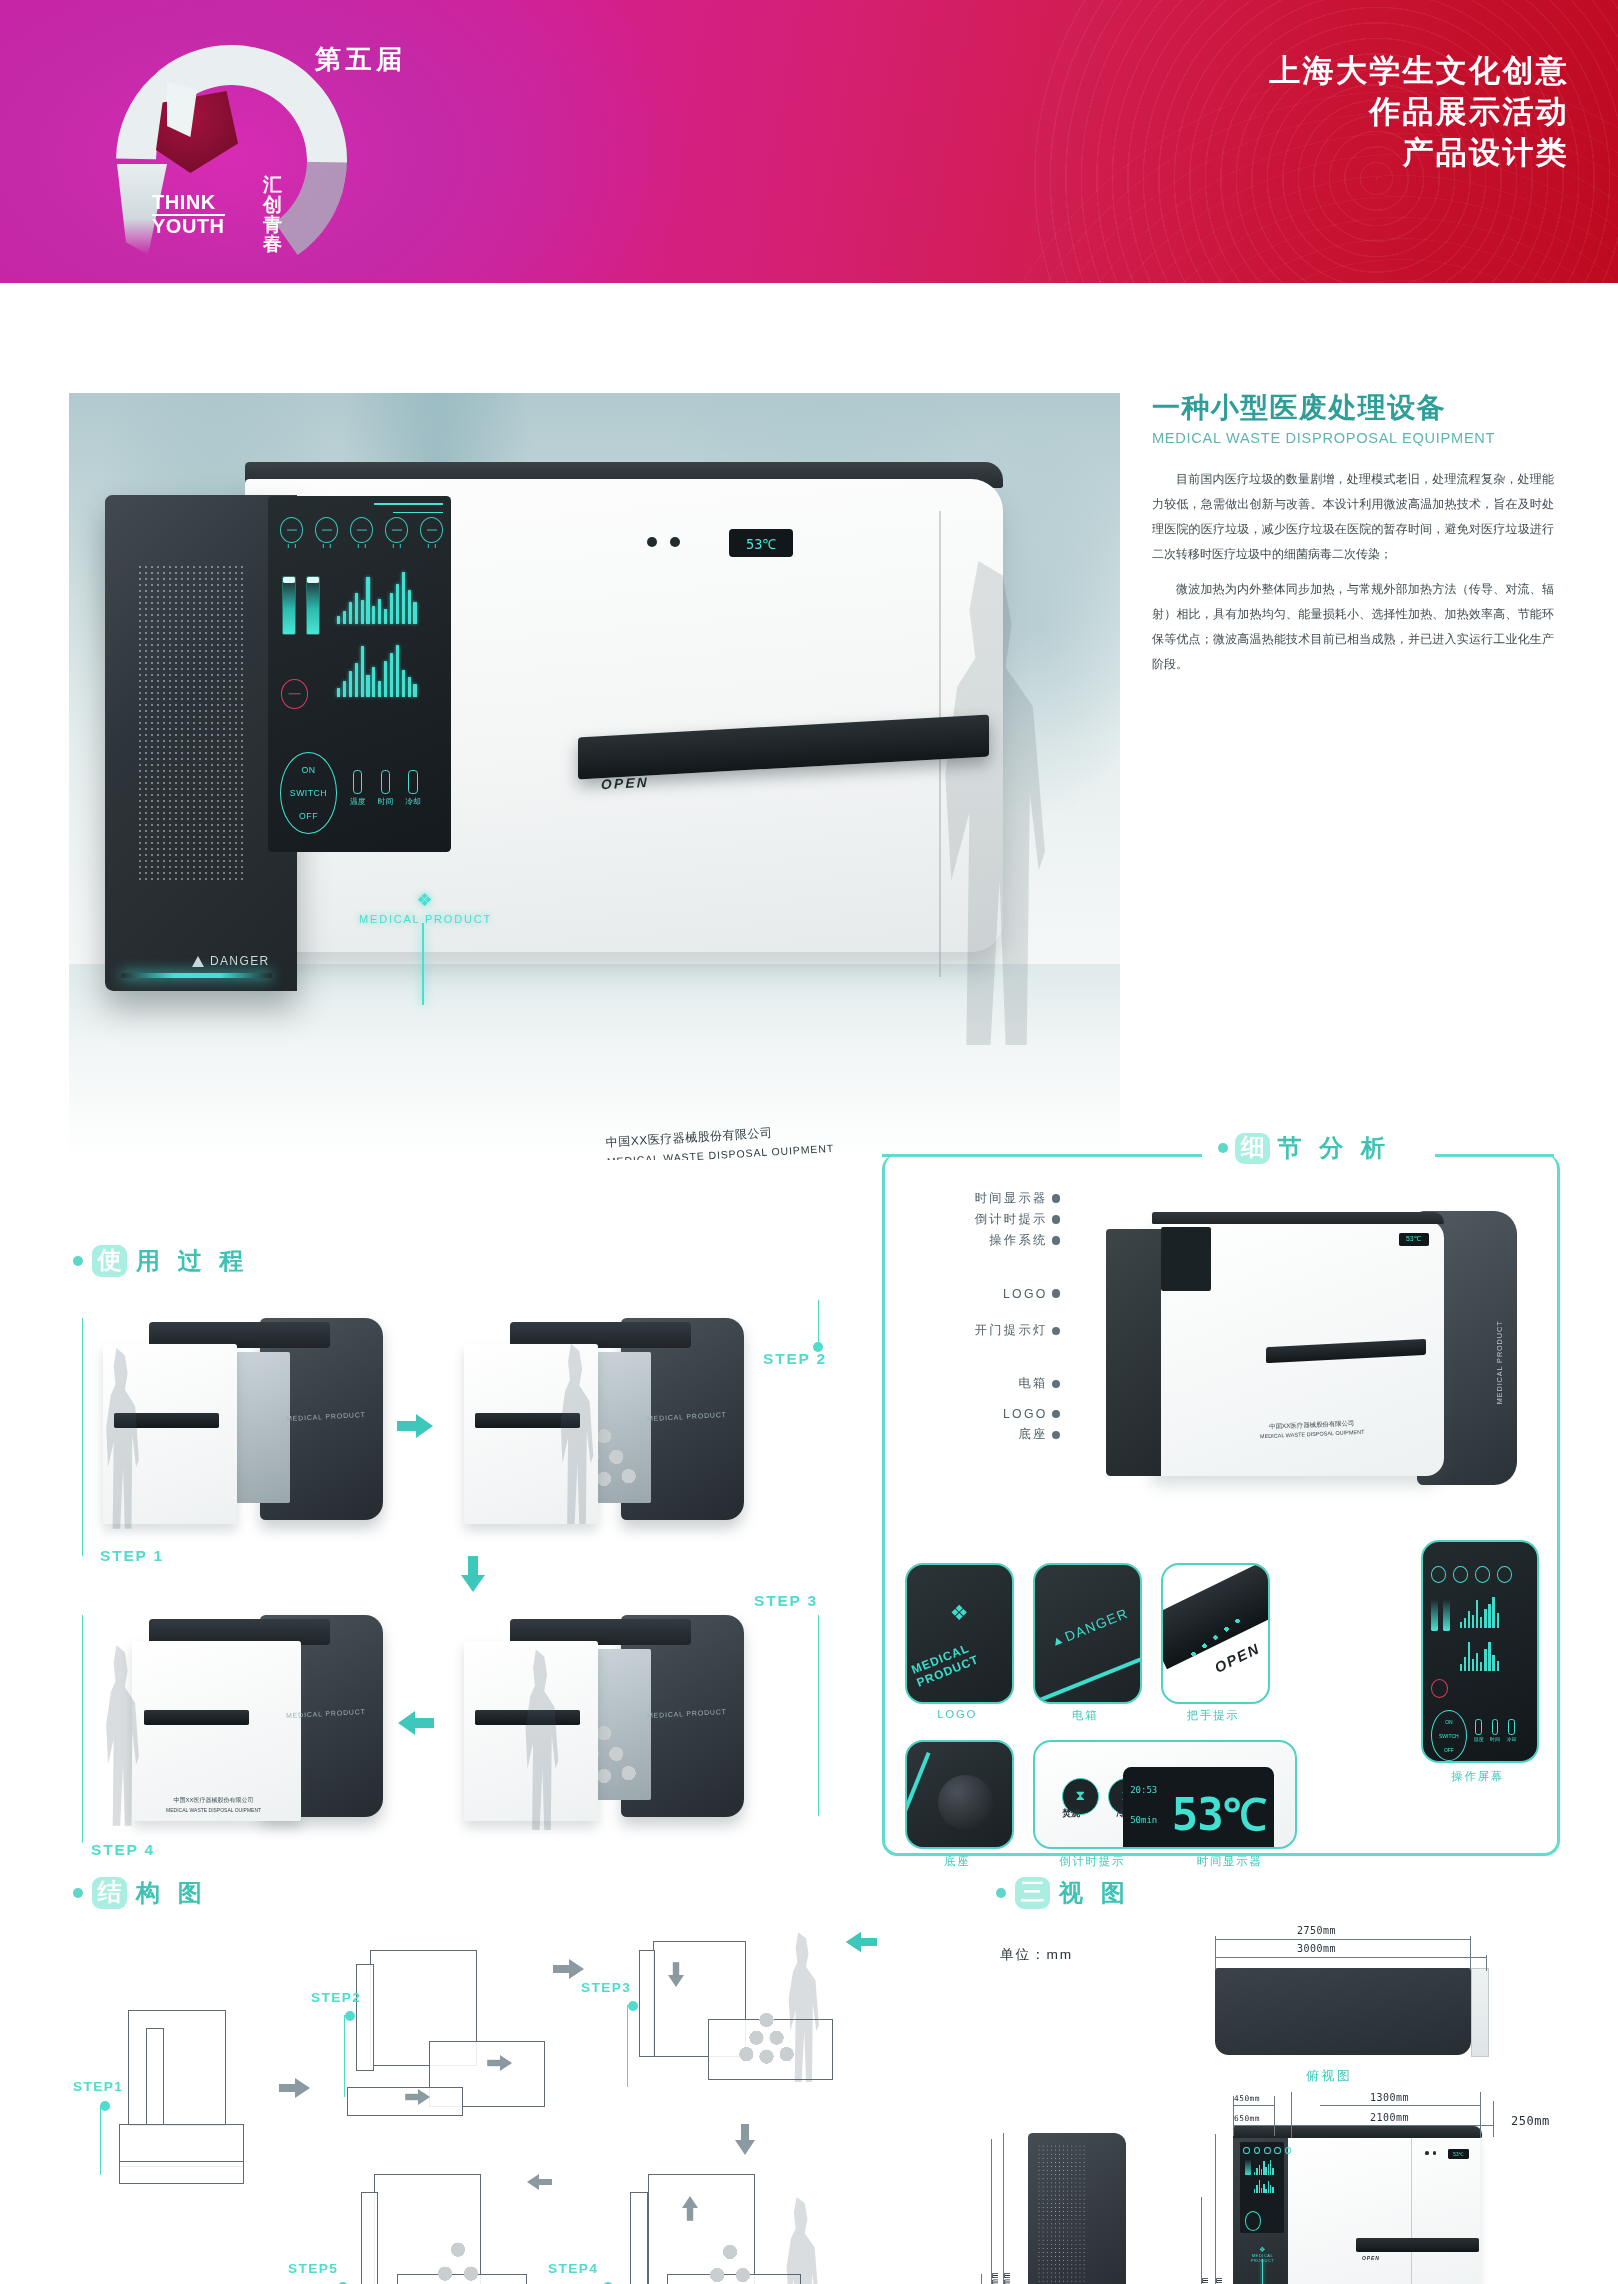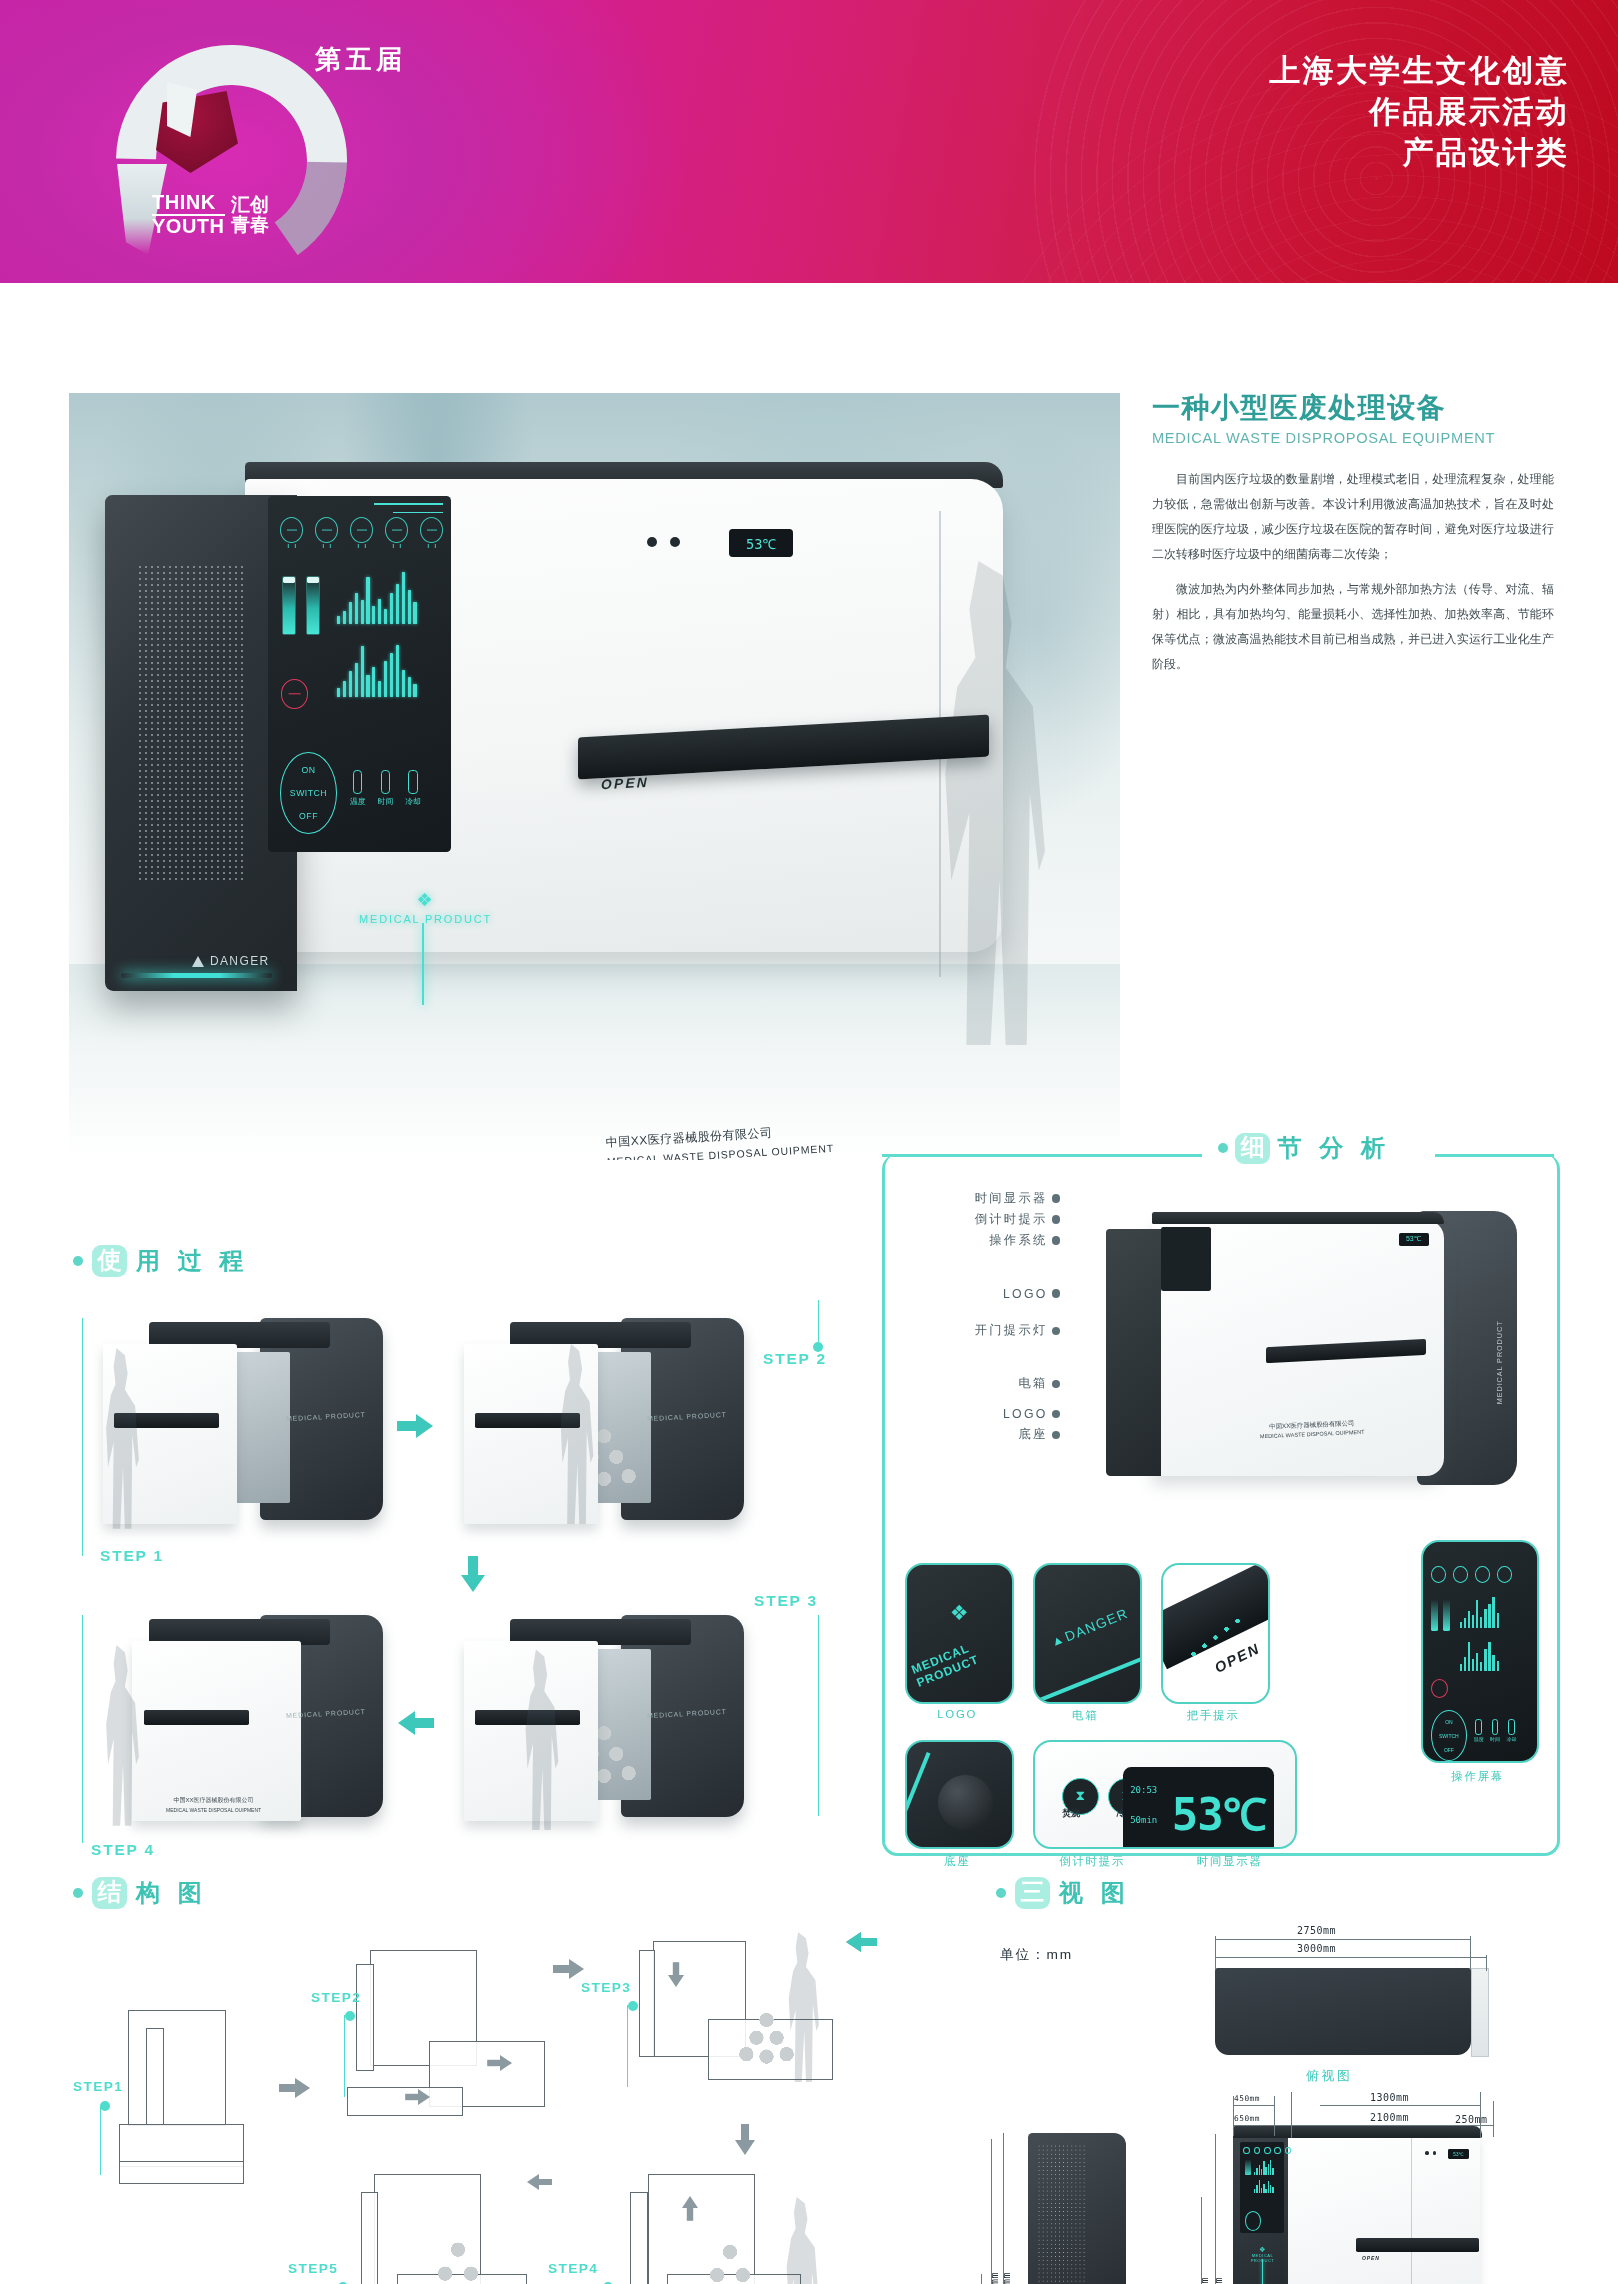--- a/index.html
+++ b/index.html
@@ -64,21 +64,21 @@
   .lm-white-notch{
     position:absolute;left:69px;top:55px;width:30px;height:55px;background:#eef3f4;
     clip-path:polygon(0 0,100% 14%,78% 100%,0 80%);
   }
   .lm-text{
     position:absolute;left:54px;top:158px;width:142px;height:59px;
     display:flex;align-items:center;gap:6.4px;
   }
   .lm-t-left{color:#fff;font-weight:700;line-height:1.02;font-size:20px;letter-spacing:0.5px;}
   .lm-t-left .u{border-bottom:2.3px solid #fff;padding-bottom:1.8px;display:block;}
-  .lm-t-right{color:#fff;font-weight:700;line-height:1.05;font-size:19px;}
+  .lm-t-right{color:#fff;font-weight:700;line-height:1.05;font-size:19px;margin-left:32px;}
   .banner-sub{
     position:absolute;left:315px;top:42px;color:#fff;font-size:26px;font-weight:700;letter-spacing:4.6px;
   }
   .banner-title{
     position:absolute;left:315px;top:87px;color:#fff;font-size:87px;font-weight:700;letter-spacing:6.4px;
     line-height:1;text-shadow:0 2.7px 12px rgba(90,0,40,.25);
   }
   .banner-right{
     position:absolute;right:50px;top:50px;text-align:right;color:#fff;
     font-size:31px;font-weight:700;line-height:1.33;letter-spacing:2.3px;
@@ -1020,21 +1020,21 @@
     <div class="dimline" style="left:534px;top:224px;width:0.9px;height:36px"></div>
     <div class="dimline" style="left:274px;top:228px;width:41px"></div>
     <div class="dimlabel" style="left:275px;top:217px;font-size:7.8px">450mm</div>
     <div class="dimline" style="left:274px;top:248px;width:58px"></div>
     <div class="dimlabel" style="left:275px;top:237px;font-size:7.8px">650mm</div>
     <div class="dimline" style="left:361px;top:228px;width:160px"></div>
     <div class="dimlabel" style="left:411px;top:215px">1300mm</div>
     <div class="dimline" style="left:332px;top:248px;width:189px"></div>
     <div class="dimlabel" style="left:411px;top:235px">2100mm</div>
     <div class="dimline" style="left:521px;top:248px;width:13.7px"></div>
-    <div class="dimlabel" style="left:496px;top:237px;font-size:10px">250mm</div>
+    <div class="dimlabel" style="left:552px;top:237px;font-size:12px">250mm</div>
     <div class="dimline" style="left:256px;top:257px;width:0.9px;height:197px"></div>
     <div class="dimline" style="left:242px;top:320px;width:0.9px;height:134px"></div>
     <div class="dimlabel vert" style="left:254px;top:439px">1650mm</div>
     <div class="dimlabel vert" style="left:240px;top:439px">1100mm</div>
 
   </div>
 
 </div>
 
 

